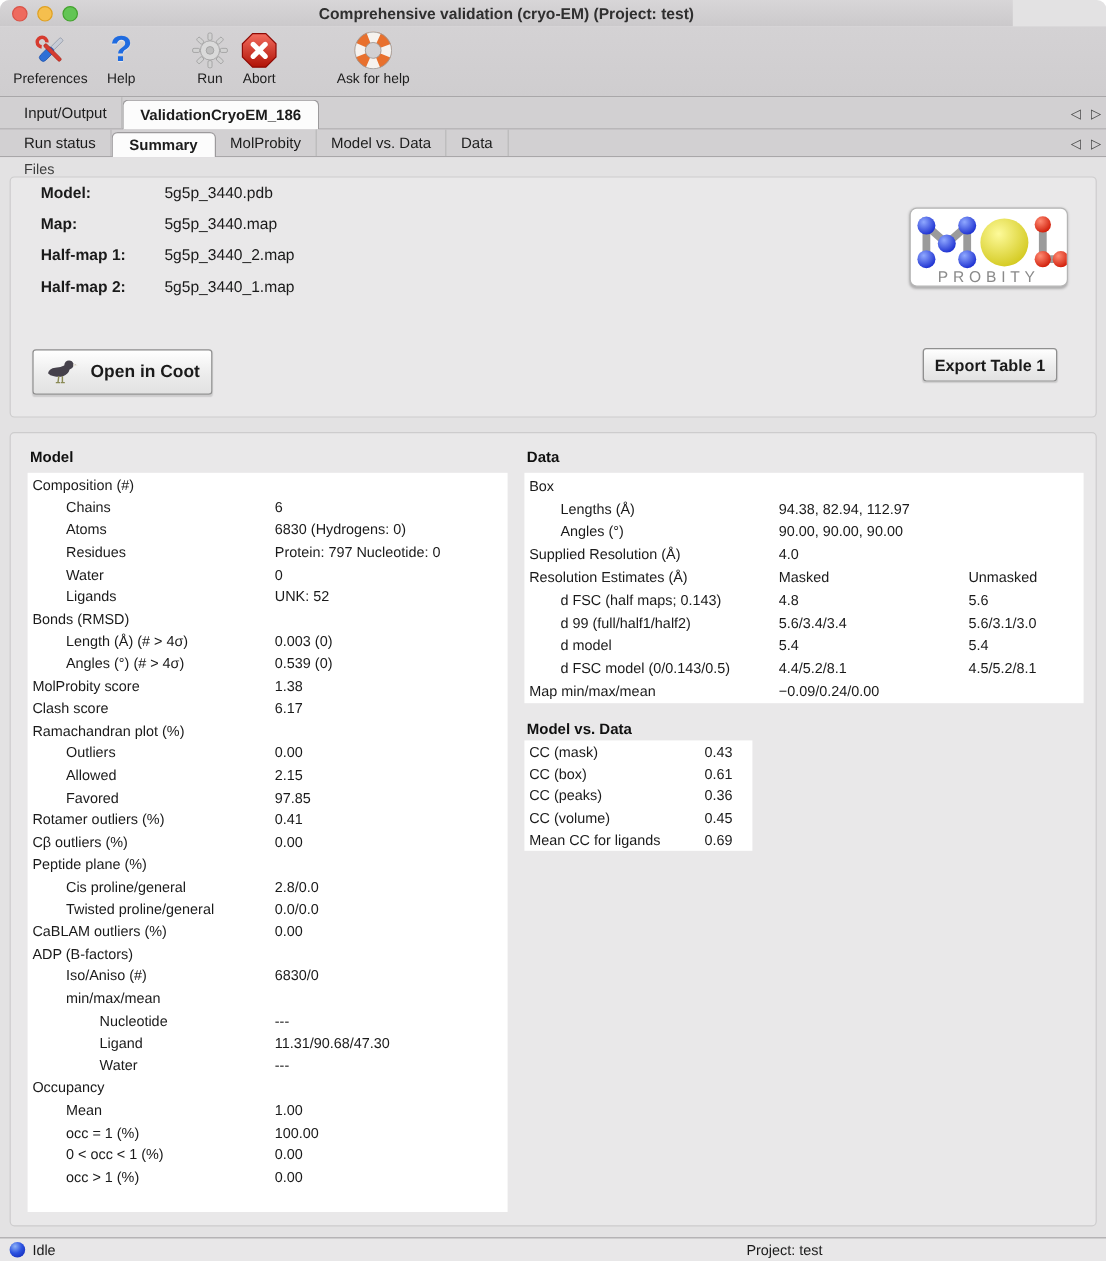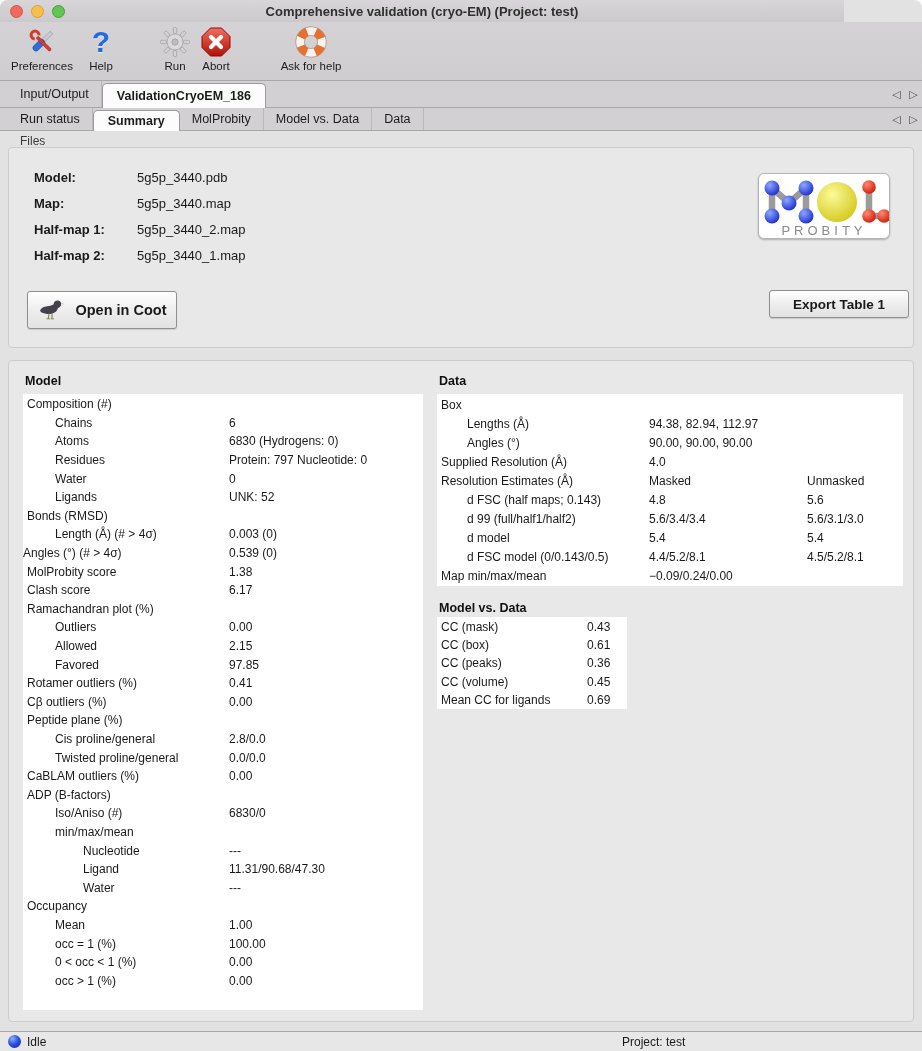--- a/index.html
+++ b/index.html
@@ -45,28 +45,28 @@
   .content{position:absolute;left:0;top:131px;width:922px;height:900px;background:#e3e2e3;}
   .group-label{position:absolute;left:20px;top:3px;font-size:12px;color:#3c3c3c;}
   .groupbox{position:absolute;left:8px;width:906px;background:#e9e8e9;
     border:1px solid #cdcccd;border-radius:4px;}
   .files-box{top:16px;height:201px;}
   .main-box{top:229px;height:662px;}
   
   .frow{position:relative;height:26px;font-size:13px;}
   .flabel{position:absolute;left:25px;top:5px;font-weight:bold;}
   .fvalue{position:absolute;left:128px;top:5px;}
-  .files-list{position:absolute;left:0;top:17px;width:500px;}
+  .files-list{position:absolute;left:0;top:0;width:500px;}
   
   .push-btn{position:absolute;display:flex;align-items:center;justify-content:center;
     background:linear-gradient(#ffffff,#ececec 55%,#e2e2e2);
     border:1px solid #8f8f8f;border-radius:3px;box-shadow:0 1px 1px rgba(0,0,0,.12);}
   .coot-btn{left:18px;top:143px;width:150px;height:38px;gap:8px;}
   .coot-btn .blabel{font-size:14.5px;font-weight:bold;}
-  .export-btn{left:760px;top:142px;width:140px;height:28px;}
+  .export-btn{left:760px;top:142px;width:112px;height:28px;}
   .export-btn .blabel{font-size:13.5px;font-weight:bold;}
   
   .molprobity-card{position:absolute;left:749px;top:25px;width:132px;height:66px;
     background:#ffffff;border:1px solid #b5b5b5;border-radius:6px;
     box-shadow:0 1px 2px rgba(0,0,0,.25);}
   
   .sec-header{position:absolute;font-size:12.5px;font-weight:bold;color:#101010;}
   .white-panel{position:absolute;background:#ffffff;}
   .model-panel{left:14px;top:33px;width:400px;height:616px;padding-top:1px;}
   .data-panel{left:428px;top:33px;width:466px;height:192px;padding-top:1px;}
@@ -299,21 +299,21 @@
             <span class="plabel" style="padding-left: 4px;">Bonds (RMSD)</span>
             <span class="pv"></span>
           </div>
 
           <div class="prow">
             <span class="plabel" style="padding-left: 32px;">Length (Å) (# &gt; 4σ)</span>
             <span class="pv">0.003 (0)</span>
           </div>
 
           <div class="prow">
-            <span class="plabel" style="">Angles (°) (# &gt; 4σ)</span>
+            <span class="plabel" style="padding-left: 32px;">Angles (°) (# &gt; 4σ)</span>
             <span class="pv">0.539 (0)</span>
           </div>
 
           <div class="prow">
             <span class="plabel" style="padding-left: 4px;">MolProbity score</span>
             <span class="pv">1.38</span>
           </div>
 
           <div class="prow">
             <span class="plabel" style="padding-left: 4px;">Clash score</span>

